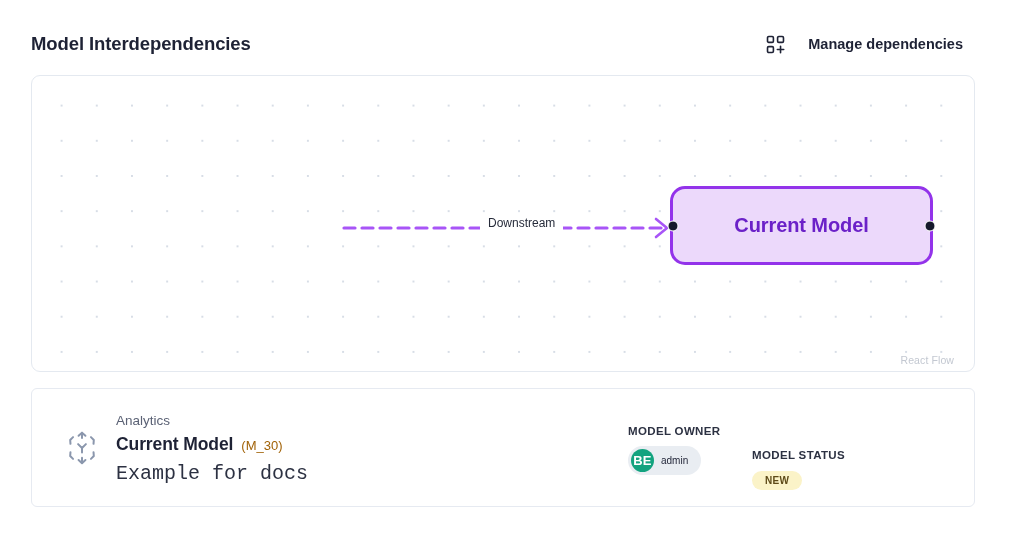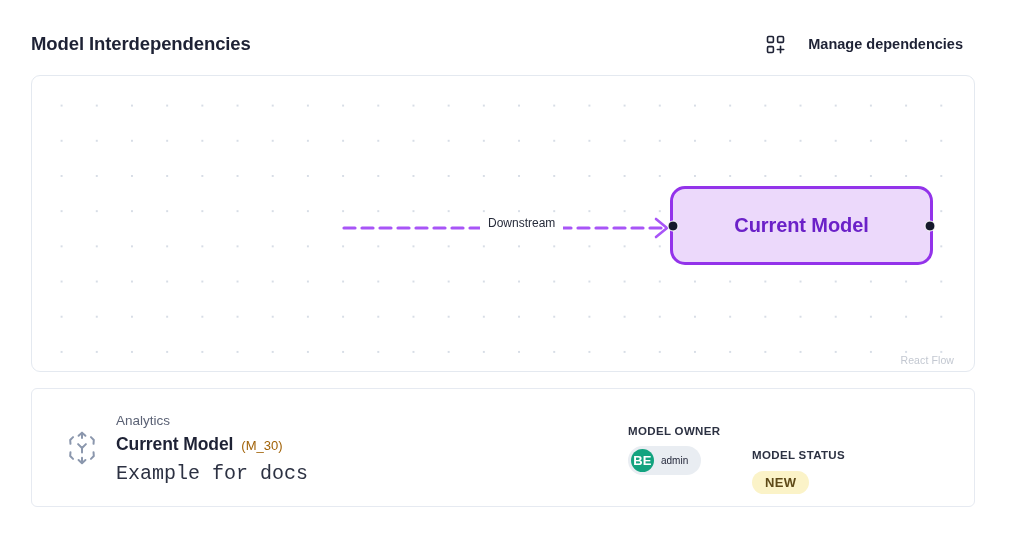--- a/index.html
+++ b/index.html
@@ -305,21 +305,21 @@
   .owner-name {
     font-size: 10px;
     color: #1e2235;
   }
 
   .status-badge {
     margin-top: 10px;
     background: #fbf3c8;
     border-radius: 999px;
     padding: 4px 13px;
-    font-size: 13px;
+    font-size: 10px;
     font-weight: 700;
     color: #5e4a18;
     letter-spacing: 0.3px;
   }
 </style>
 </head>
 <body>
 
 <div class="page">
 

